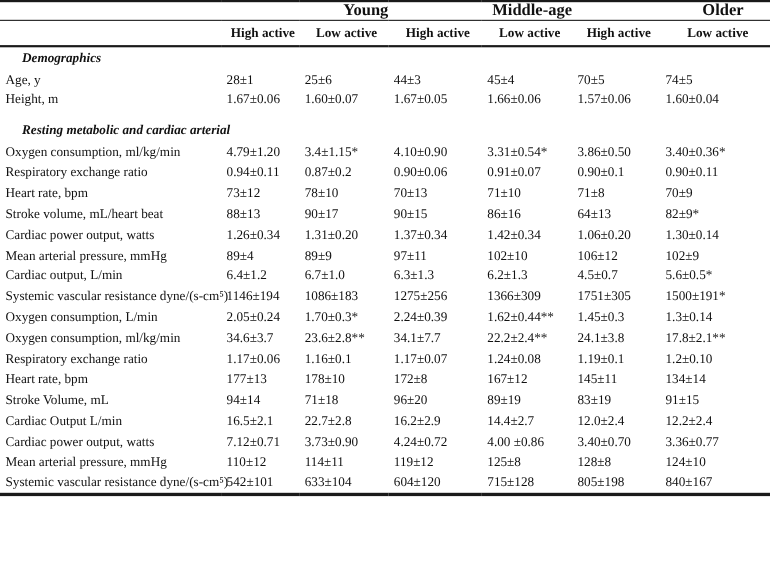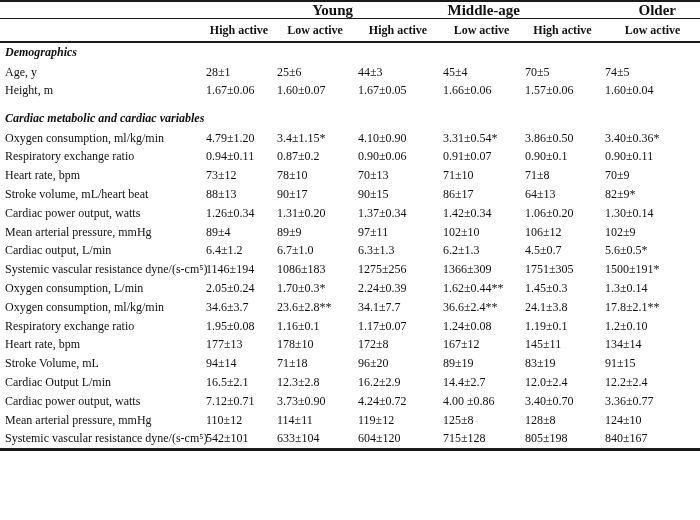--- a/index.html
+++ b/index.html
@@ -51,21 +51,21 @@
     padding-left: 5px;
     border-bottom: 2px solid #1a1a1a;
   }
   
   tr.section-row td {
     font-size: 12px;
     line-height: 19.5px;
     height: 19.5px;
     font-weight: bold;
     font-style: italic;
-    padding-left: 5px;
+    padding-left: 20px;
   }
   tr.section-row.gap td { padding-top: 9px; }
   
   tr.data-row td {
     font-size: 12px;
     line-height: 18.8px;
     height: 18.8px;
   }
   tr.data-row td.lbl { padding-left: 5px; }
   tr.data-row td.val { padding-left: 5px; }
@@ -117,21 +117,21 @@
         <tr class="data-row">
           <td class="lbl">Height, m</td>
           <td class="val">1.67±0.06</td>
           <td class="val">1.60±0.07</td>
           <td class="val">1.67±0.05</td>
           <td class="val">1.66±0.06</td>
           <td class="val">1.57±0.06</td>
           <td class="val">1.60±0.04</td>
         </tr>
         <tr class="section-row gap">
-          <td colspan="7">Cardiac metabolic and cardiac variables</td>
+          <td colspan="7">Resting metabolic and cardiac arterial</td>
         </tr>
         <tr class="data-row">
           <td class="lbl">Oxygen consumption, ml/kg/min</td>
           <td class="val">4.79±1.20</td>
           <td class="val">3.4±1.15*</td>
           <td class="val">4.10±0.90</td>
           <td class="val">3.31±0.54*</td>
           <td class="val">3.86±0.50</td>
           <td class="val">3.40±0.36*</td>
         </tr>
@@ -151,21 +151,21 @@
           <td class="val">70±13</td>
           <td class="val">71±10</td>
           <td class="val">71±8</td>
           <td class="val">70±9</td>
         </tr>
         <tr class="data-row">
           <td class="lbl">Stroke volume, mL/heart beat</td>
           <td class="val">88±13</td>
           <td class="val">90±17</td>
           <td class="val">90±15</td>
-          <td class="val">86±17</td>
+          <td class="val">86±16</td>
           <td class="val">64±13</td>
           <td class="val">82±9*</td>
         </tr>
         <tr class="data-row">
           <td class="lbl">Cardiac power output, watts</td>
           <td class="val">1.26±0.34</td>
           <td class="val">1.31±0.20</td>
           <td class="val">1.37±0.34</td>
           <td class="val">1.42±0.34</td>
           <td class="val">1.06±0.20</td>
@@ -205,27 +205,27 @@
           <td class="val">2.24±0.39</td>
           <td class="val">1.62±0.44**</td>
           <td class="val">1.45±0.3</td>
           <td class="val">1.3±0.14</td>
         </tr>
         <tr class="data-row">
           <td class="lbl">Oxygen consumption, ml/kg/min</td>
           <td class="val">34.6±3.7</td>
           <td class="val">23.6±2.8**</td>
           <td class="val">34.1±7.7</td>
-          <td class="val">36.6±2.4**</td>
+          <td class="val">22.2±2.4**</td>
           <td class="val">24.1±3.8</td>
           <td class="val">17.8±2.1**</td>
         </tr>
         <tr class="data-row">
           <td class="lbl">Respiratory exchange ratio</td>
-          <td class="val">1.95±0.08</td>
+          <td class="val">1.17±0.06</td>
           <td class="val">1.16±0.1</td>
           <td class="val">1.17±0.07</td>
           <td class="val">1.24±0.08</td>
           <td class="val">1.19±0.1</td>
           <td class="val">1.2±0.10</td>
         </tr>
         <tr class="data-row">
           <td class="lbl">Heart rate, bpm</td>
           <td class="val">177±13</td>
           <td class="val">178±10</td>
@@ -239,21 +239,21 @@
           <td class="val">94±14</td>
           <td class="val">71±18</td>
           <td class="val">96±20</td>
           <td class="val">89±19</td>
           <td class="val">83±19</td>
           <td class="val">91±15</td>
         </tr>
         <tr class="data-row">
           <td class="lbl">Cardiac Output L/min</td>
           <td class="val">16.5±2.1</td>
-          <td class="val">12.3±2.8</td>
+          <td class="val">22.7±2.8</td>
           <td class="val">16.2±2.9</td>
           <td class="val">14.4±2.7</td>
           <td class="val">12.0±2.4</td>
           <td class="val">12.2±2.4</td>
         </tr>
         <tr class="data-row">
           <td class="lbl">Cardiac power output, watts</td>
           <td class="val">7.12±0.71</td>
           <td class="val">3.73±0.90</td>
           <td class="val">4.24±0.72</td>

